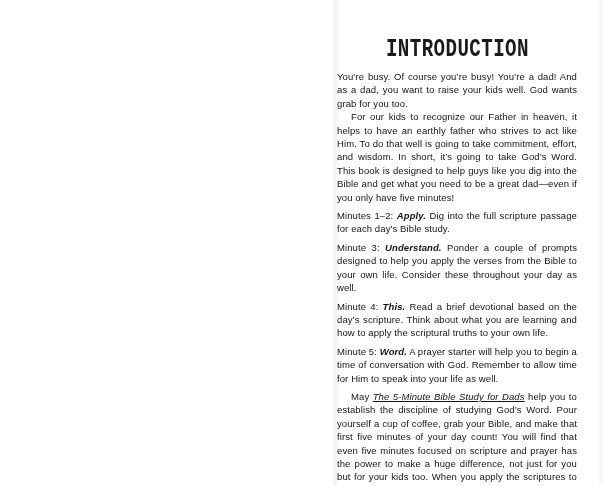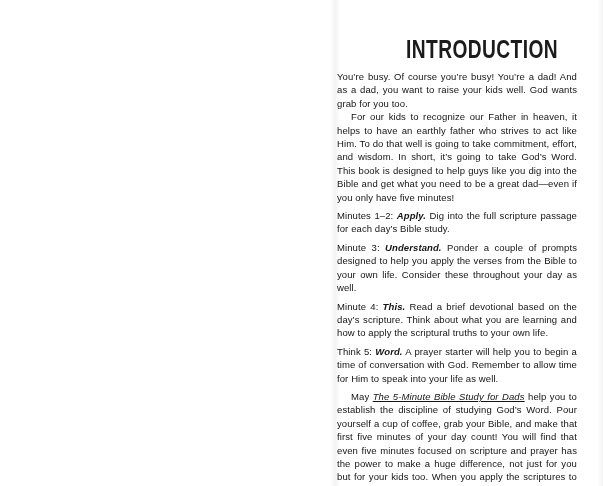--- a/index.html
+++ b/index.html
@@ -28,23 +28,24 @@
     height: 100%;
     background: linear-gradient(90deg, rgba(0,0,0,0) 0%, rgba(0,0,0,0.05) 100%);
   }
   .right-page {
     position: absolute;
     left: 337px;
     top: 34px;
     width: 240px;
   }
   .title-wrap {
-    text-align: right;
+    text-align: center;
     margin: 0 0 12px 0;
     height: 24px;
+    font-family: Liberation Mono, monospace;
   }
   .title {
     display: inline-block;
     font-size: 24px;
     font-weight: 800;
     letter-spacing: 0.5px;
     color: #1b1b1b;
     transform: scale(0.8, 1.08);
     transform-origin: center top;
     white-space: nowrap;
@@ -75,18 +76,18 @@
 
     <p class="body">You’re busy. Of course you’re busy! You’re a dad! And as a dad, you want to raise your kids well. God wants grab for you too.</p>
     <p class="body indent">For our kids to recognize our Father in heaven, it helps to have an earthly father who strives to act like Him. To do that well is going to take commitment, effort, and wisdom. In short, it’s going to take God’s Word. This book is designed to help guys like you dig into the Bible and get what you need to be a great dad—even if you only have five minutes!</p>
 
     <p class="body spaced"><span>Minutes 1–2:</span> <span class="kw">Apply.</span> <span>Dig into the full scripture passage for each day’s Bible study.</span></p>
 
     <p class="body spaced"><span>Minute 3:</span> <span class="kw">Understand.</span> <span>Ponder a couple of prompts designed to help you apply the verses from the Bible to your own life. Consider these throughout your day as well.</span></p>
 
     <p class="body spaced"><span>Minute 4:</span> <span class="kw">This.</span> <span>Read a brief devotional based on the day’s scripture. Think about what you are learning and how to apply the scriptural truths to your own life.</span></p>
 
-    <p class="body spaced"><span>Think 5:</span> <span class="kw">Word.</span> <span>A prayer starter will help you to begin a time of conversation with God. Remember to allow time for Him to speak into your life as well.</span></p>
+    <p class="body spaced"><span>Minute 5:</span> <span class="kw">Word.</span> <span>A prayer starter will help you to begin a time of conversation with God. Remember to allow time for Him to speak into your life as well.</span></p>
 
     <p class="body indent spaced"><span>May</span> <span class="book-title">The 5-Minute Bible Study for Dads</span> <span>help you to establish the discipline of studying God’s Word. Pour yourself a cup of coffee, grab your Bible, and make that first five minutes of your day count! You will find that even five minutes focused on scripture and prayer has the power to make a huge difference, not just for you but for your kids too. When you apply the scriptures to your life, you’ll be more like your Father in heaven. And when you get into the habit of studying the Bible, you’ll want to spend even more time in God’s Word!</span></p>
 
   </div>
 </div>
 
 </body></html>

